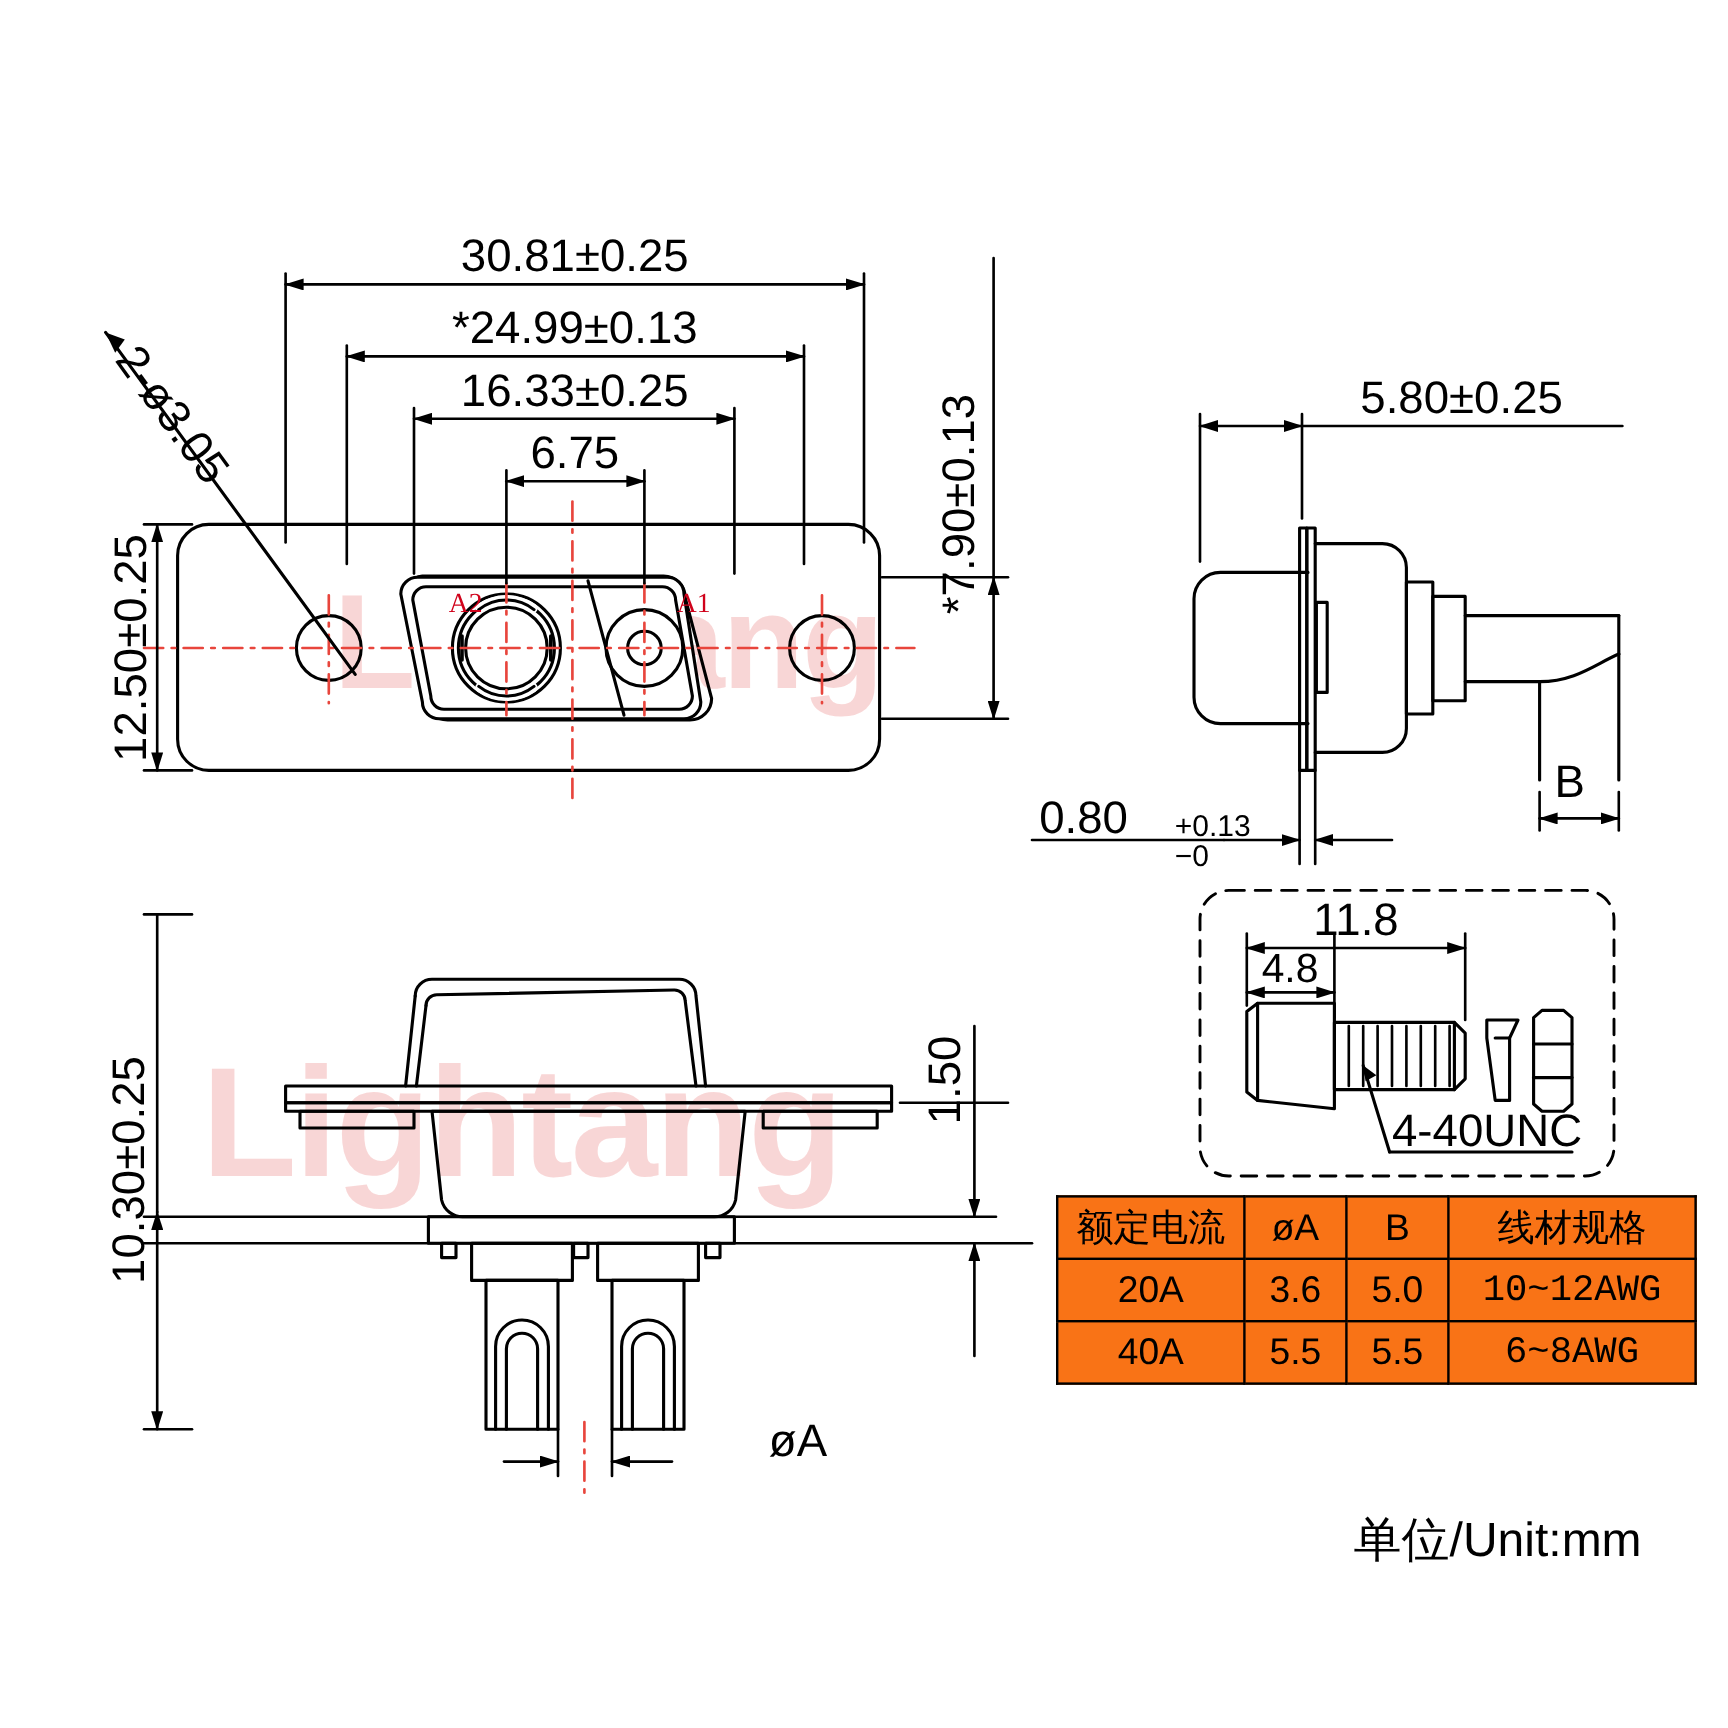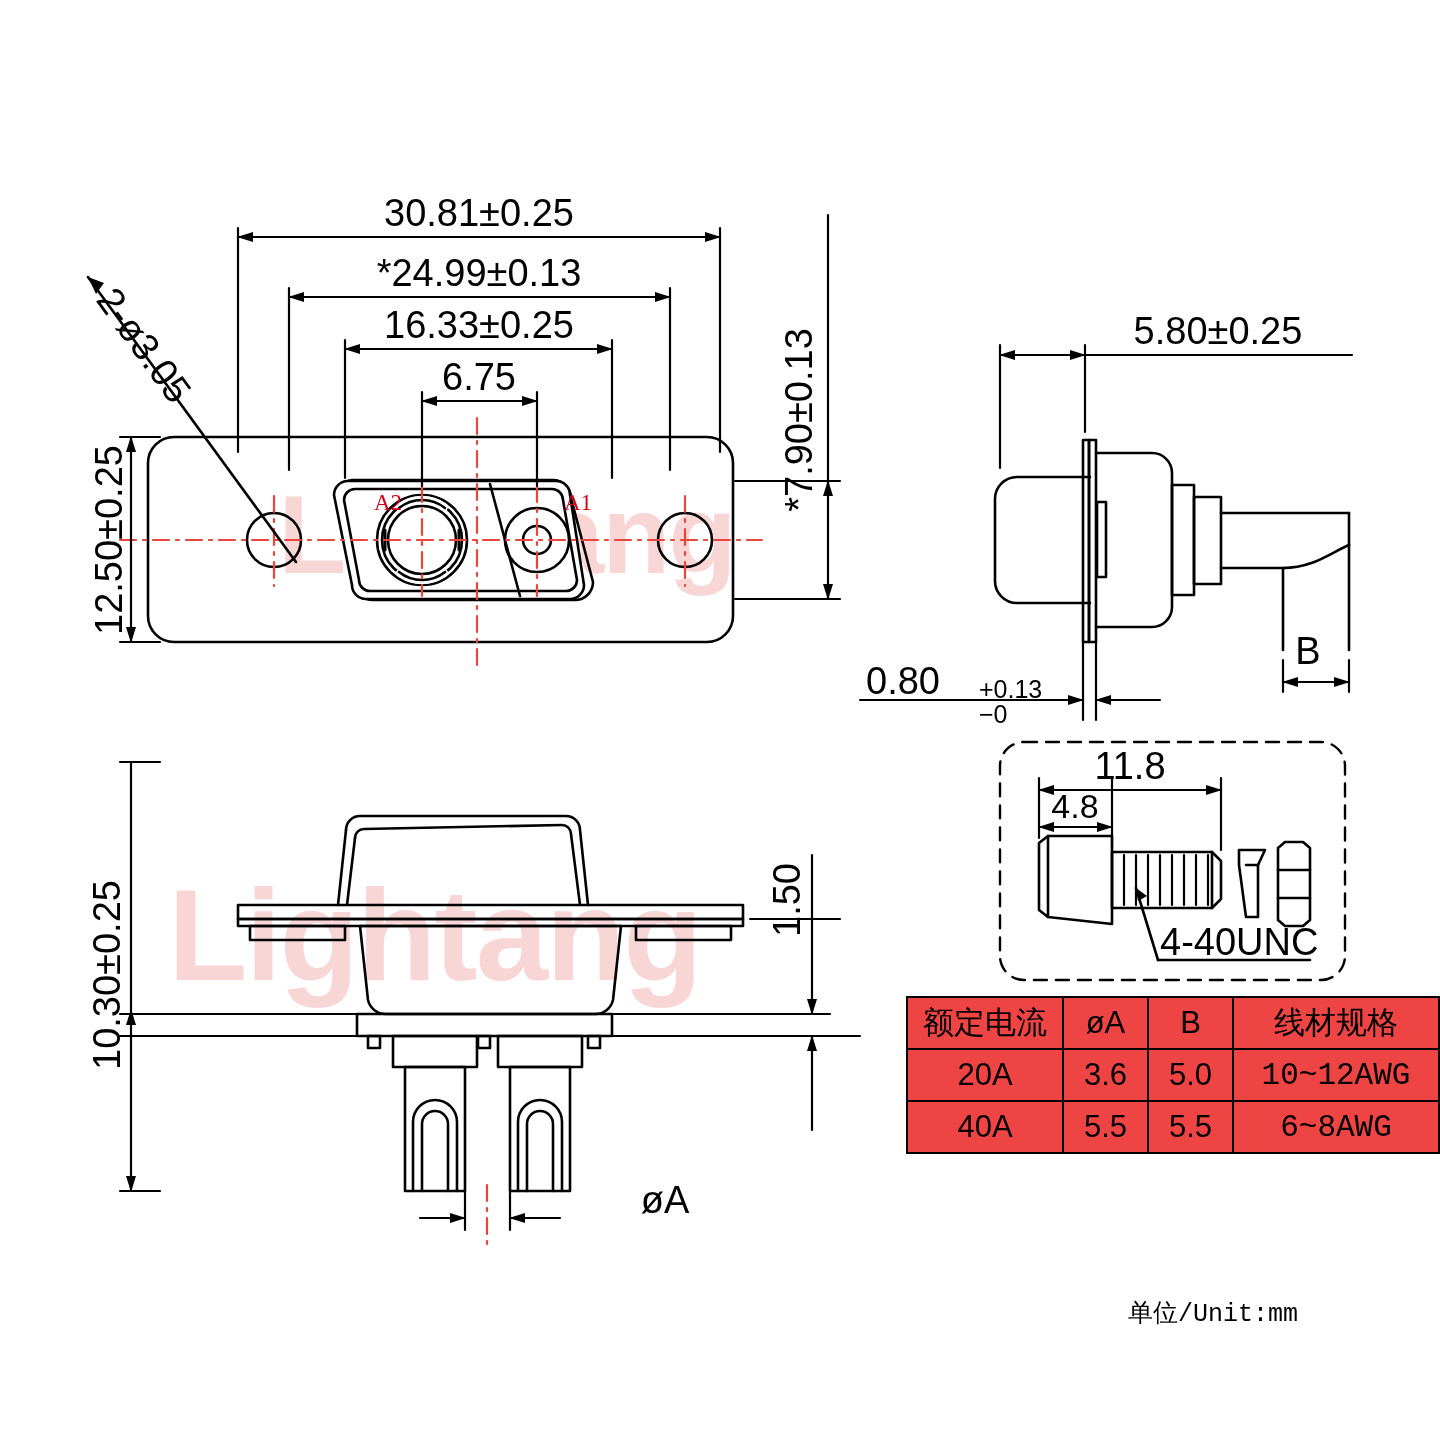--- a/index.html
+++ b/index.html
@@ -8,29 +8,29 @@
   #sheet{position:absolute;inset:0;}
   svg{position:absolute;top:0;left:0;width:1440px;height:1440px;}
   .dimtxt{font-family:"Liberation Sans","DejaVu Sans",sans-serif;
           font-size:38px;fill:#000;letter-spacing:0px;}
   .dimtxt.sm{font-size:34px;}
   .redlbl{font-family:"Liberation Serif","DejaVu Serif",serif;font-size:23px;fill:#d0021b;}
   .wm{position:absolute;font-family:"Liberation Sans","DejaVu Sans",sans-serif;
       font-weight:bold;color:#f4b6b6;opacity:.55;pointer-events:none;
       letter-spacing:-2px;user-select:none;}
   
-  #spec-table{position:absolute;left:906px;top:996px;border-collapse:collapse;
-      background:#ef4444;}
+  #spec-table{position:absolute;left:880px;top:996px;border-collapse:collapse;
+      background:#f97316;}
   #spec-table td,#spec-table th{border:2px solid #000;text-align:center;
       font-size:31px;font-weight:normal;padding:2px 4px;height:46px;
       font-family:"Liberation Sans","DejaVu Sans",sans-serif;}
   #spec-table .c0{width:146px;} #spec-table .c1{width:75px;}
   #spec-table .c2{width:75px;} #spec-table .c3{width:196px;font-family:Liberation Mono, monospace;}
   #spec-table thead td{font-size:31px;}
-  #unit-note{position:absolute;left:1128px;top:1296px;font-size:25px;font-family:Liberation Mono, monospace;}
+  #unit-note{position:absolute;left:1128px;top:1256px;font-size:40px;}
   .fracnum{display:block;line-height:1;}
 </style>
 </head>
 <body>
 
 <div id="sheet">
 
   <div class="wm" style="left:278px;top:470px;font-size:112px;">Lightang</div>
   <div class="wm" style="left:168px;top:860px;font-size:130px;">Lightang</div>
 

